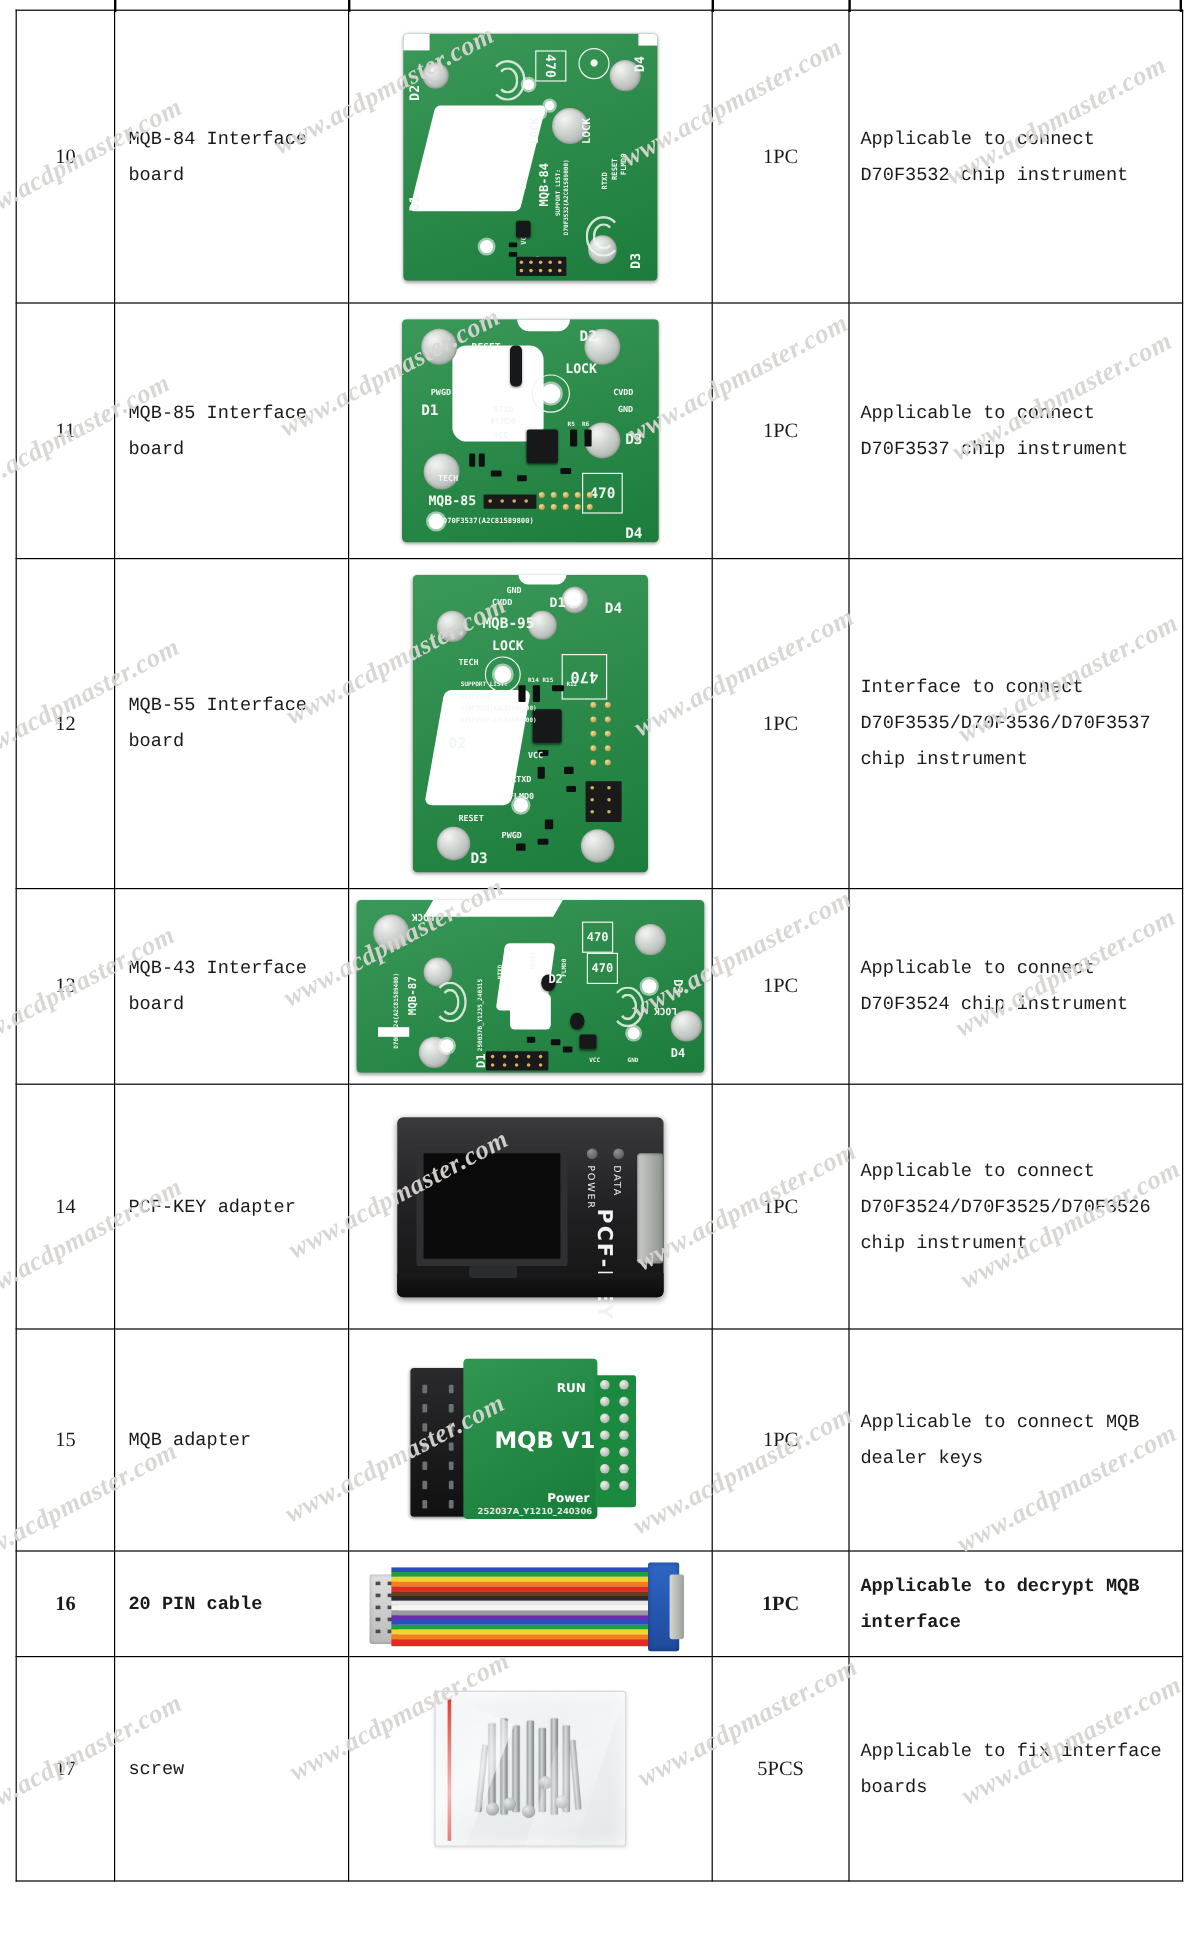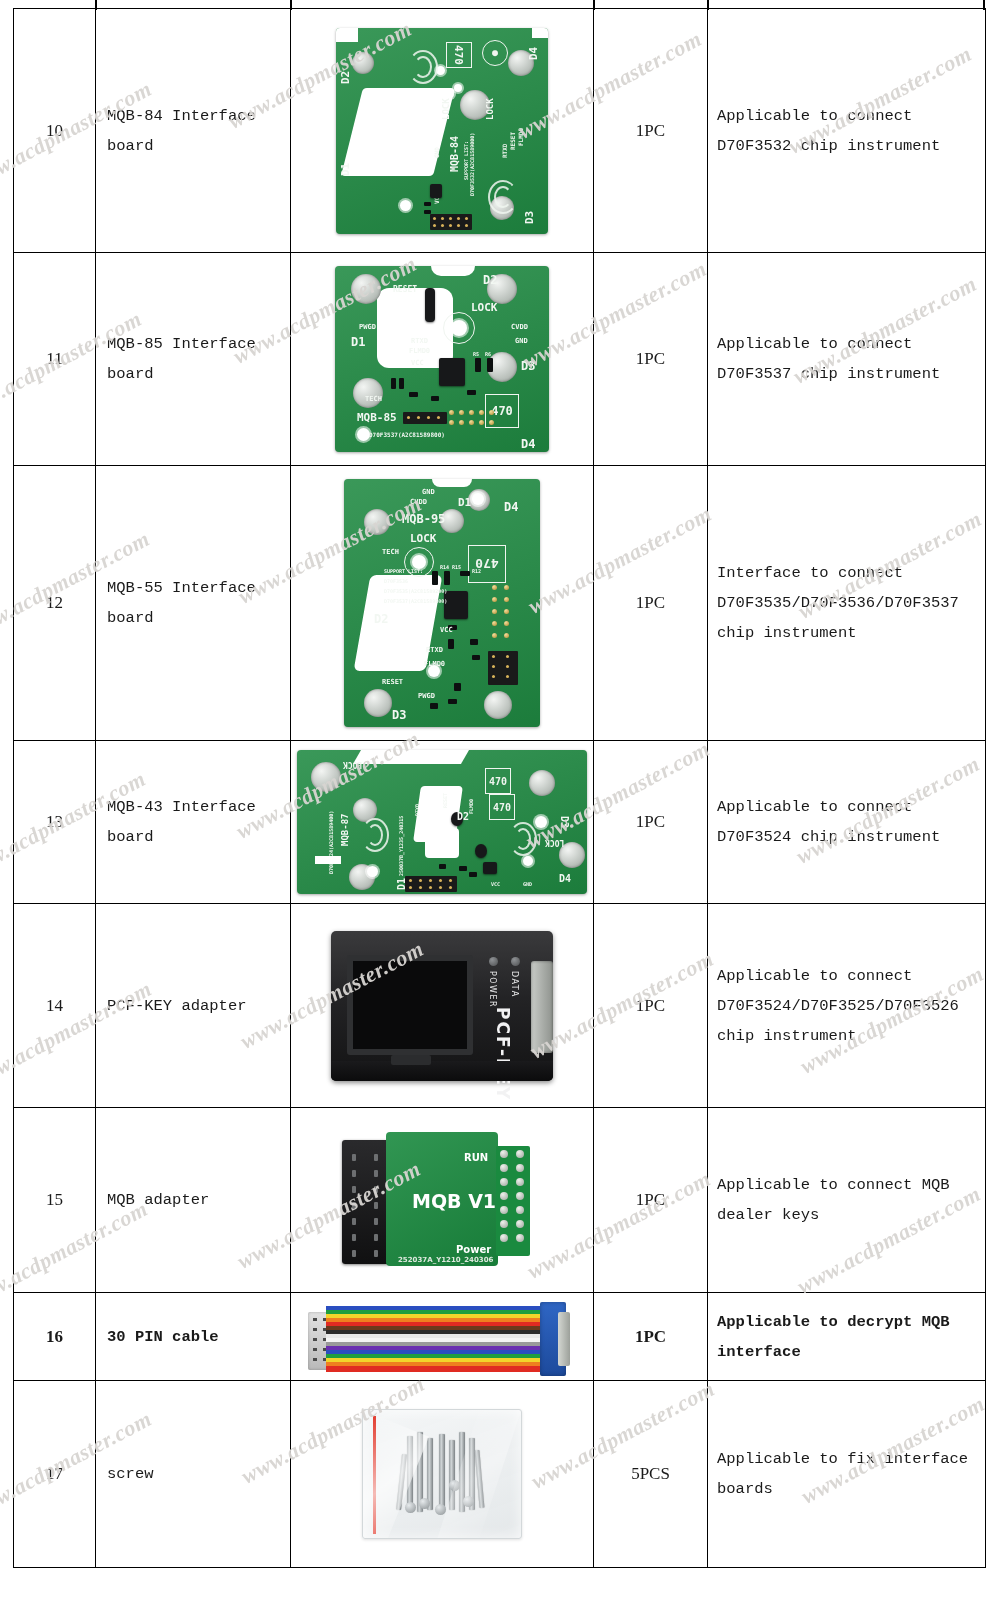--- a/index.html
+++ b/index.html
@@ -741,21 +741,21 @@
       <td class="c-desc">
             <div class="cell-txt">Applicable to connect MQB dealer keys</div>
           </td>
     </tr>
 
     <tr style="height:88px;font-weight:bold;">
       <td class="c-no">
             <div class="cell-txt">16</div>
           </td>
       <td class="c-name">
-            <div class="cell-txt">30 PIN cable</div>
+            <div class="cell-txt">20 PIN cable</div>
           </td>
       <td class="c-img">
         <div class="imgwrap">
           <div class="cable" style="width:280px;height:78px;">
             <div class="idcgrey" style="left:6px;top:14px;width:24px;height:58px;">
               <div class="sl" style="left:5px; top:6px;"></div>
                   <div class="sl" style="left:15px;top:6px;"></div>
               <div class="sl" style="left:5px; top:16px;"></div>
                   <div class="sl" style="left:15px;top:16px;"></div>
               <div class="sl" style="left:5px; top:26px;"></div>

